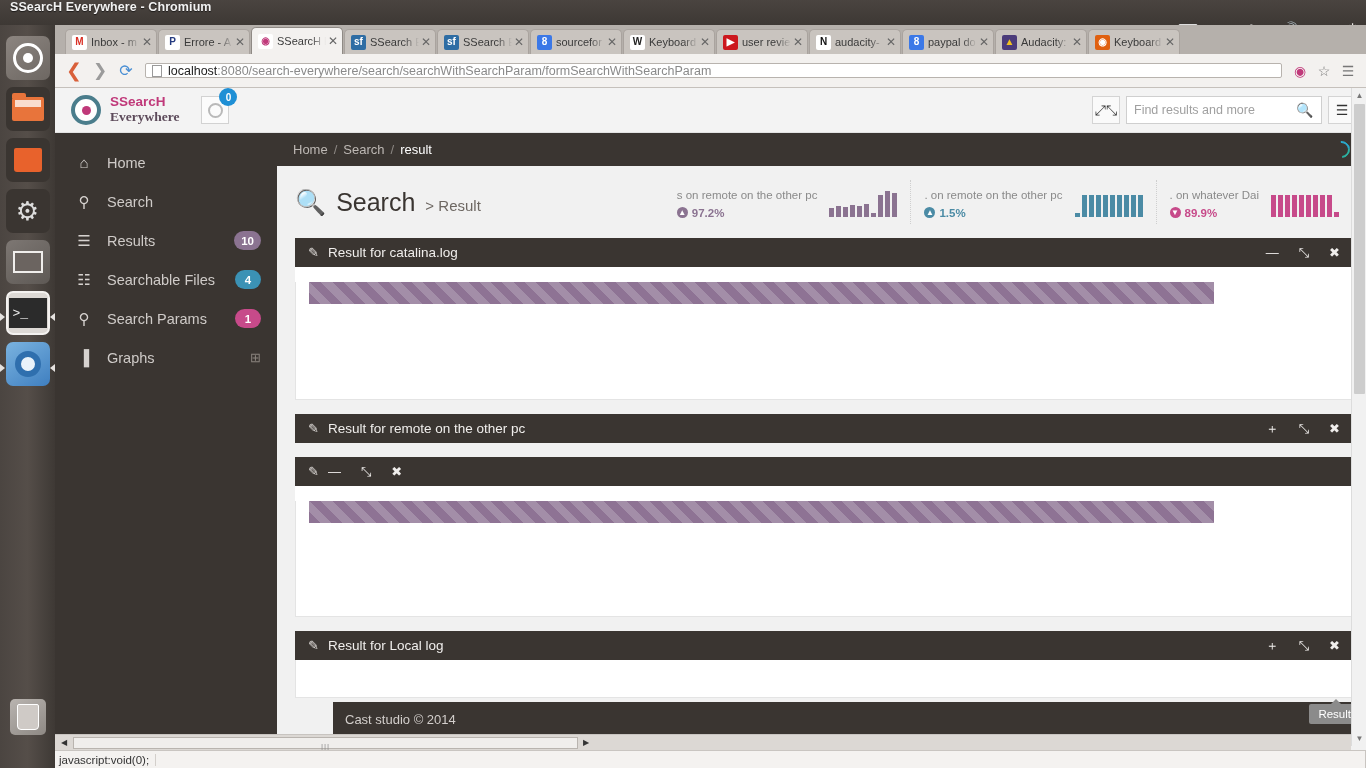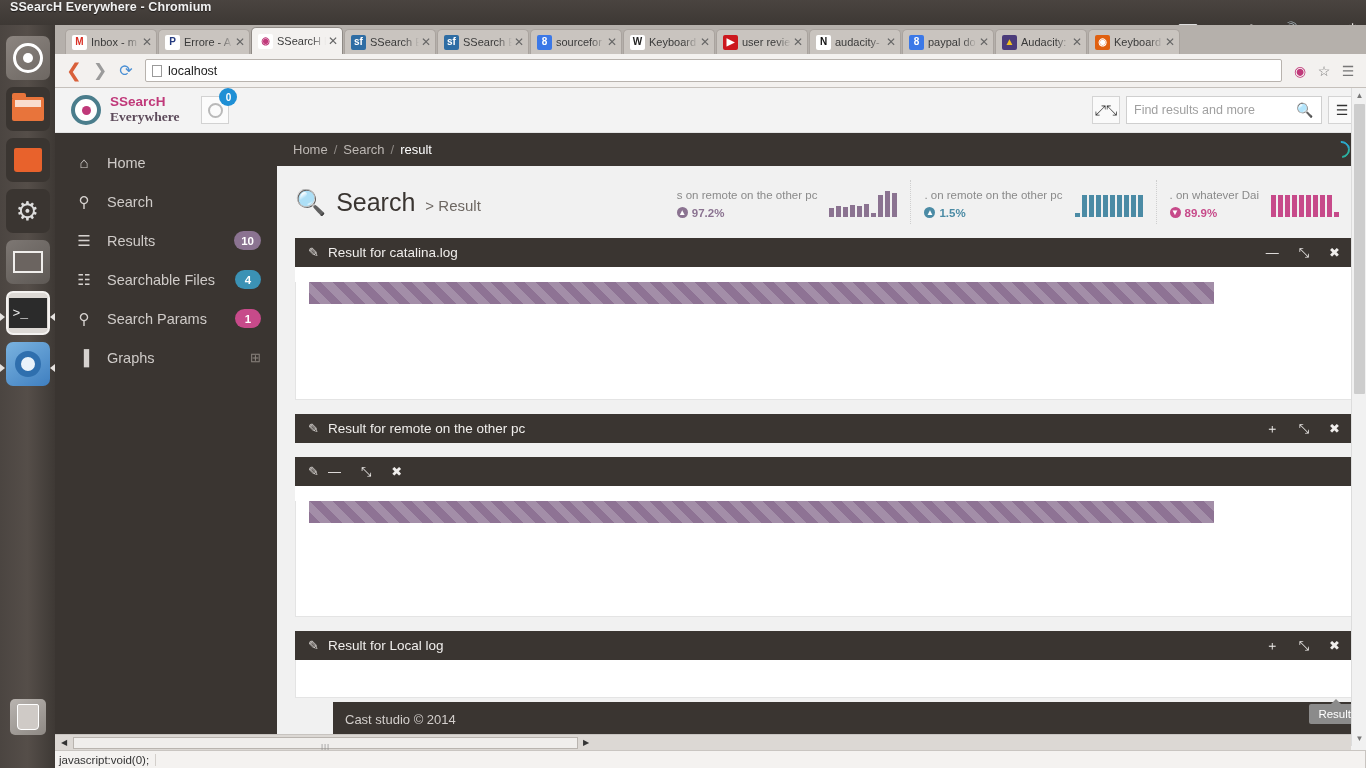--- a/index.html
+++ b/index.html
@@ -123,21 +123,21 @@
   .tab .tclose { font-size: 12px; color: #666; margin-left: 2px; flex-shrink: 0; }
 
   #toolbar {
     height: 34px; background: #f3f1ef; display: flex; align-items: center;
     padding: 0 6px; border-bottom: 1px solid #c5c0bb;
   }
   .nav-btn { width: 26px; text-align: center; font-size: 17px; color: #9b9b9b; }
   .nav-btn.back { color: #d9603a; font-size: 19px; }
   .nav-btn.reload { color: #4a8fd4; font-size: 16px; }
   #omnibox {
-    flex: 1; height: 23px; background: #fff; border: 1px solid #b8b3ae;
+    flex: 1; height: 15px; background: #fff; border: 1px solid #b8b3ae;
     border-radius: 2px; display: flex; align-items: center; padding: 0 6px;
     margin: 0 6px; font-size: 12.5px; color: #8a8a8a;
   }
   #omnibox .page-ico {
     width: 10px; height: 12px; border: 1px solid #9a9a9a; background: #fff;
     margin-right: 6px; flex-shrink: 0;
   }
   #omnibox .host { color: #222; }
   .tb-ico { width: 24px; text-align: center; font-size: 14px; color: #777; }
 
@@ -434,20 +434,21 @@
       </div>
     </div>
 
   <div id="toolbar">
     <div class="nav-btn back">❮</div>
     <div class="nav-btn">❯</div>
     <div class="nav-btn reload">⟳</div>
     <div id="omnibox">
       <span class="page-ico"></span>
       <span class="host">localhost</span>
+        <span>:8080/search-everywhere/search/searchWithSearchParam/formSearchWithSearchParam</span>
     </div>
     <div class="tb-ico" style="color:#c0397a">◉</div>
     <div class="tb-ico">☆</div>
     <div class="tb-ico">☰</div>
   </div>
 </div>
 
 <div id="page">
 
   <div id="app-header">

